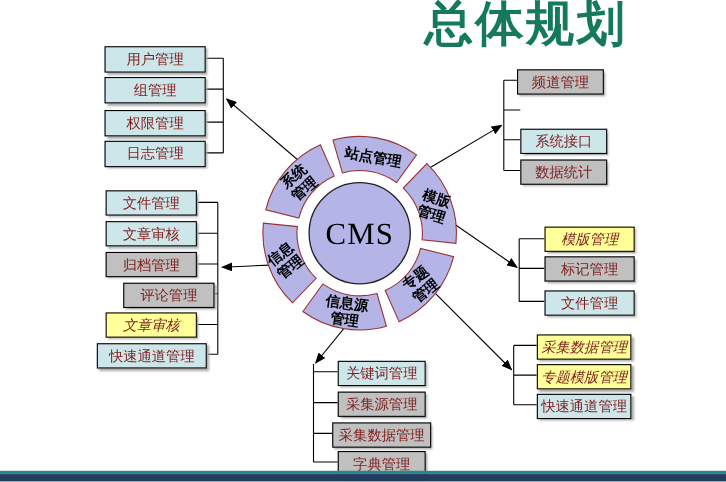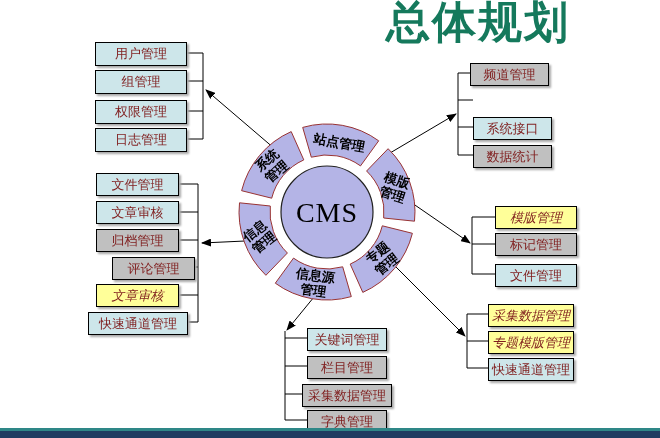--- a/index.html
+++ b/index.html
@@ -105,19 +105,19 @@
 
   <div class="box c-yellow" style="left:495px;top:206px;width:80px">模版管理</div>
   <div class="box c-gray" style="left:495px;top:233px;width:80px">标记管理</div>
   <div class="box c-blue" style="left:495px;top:264px;width:80px">文件管理</div>
 
   <div class="box c-yellow" style="left:488px;top:304px;width:84px">采集数据管理</div>
   <div class="box c-yellow" style="left:488px;top:331px;width:84px">专题模版管理</div>
   <div class="box c-blue" style="left:488px;top:358px;width:84px">快速通道管理</div>
 
   <div class="box c-blue" style="left:307px;top:328px;width:78px">关键词管理</div>
-  <div class="box c-gray" style="left:307px;top:356px;width:78px">栏目管理</div>
+  <div class="box c-gray" style="left:307px;top:356px;width:78px">采集源管理</div>
   <div class="box c-gray" style="left:302px;top:384px;width:88px">采集数据管理</div>
   <div class="box c-gray" style="left:307px;top:410px;width:78px">字典管理</div>
 
   <div class="footer-line"></div>
   <div class="footer-bar"></div>
 </div>
 
 </body></html>

